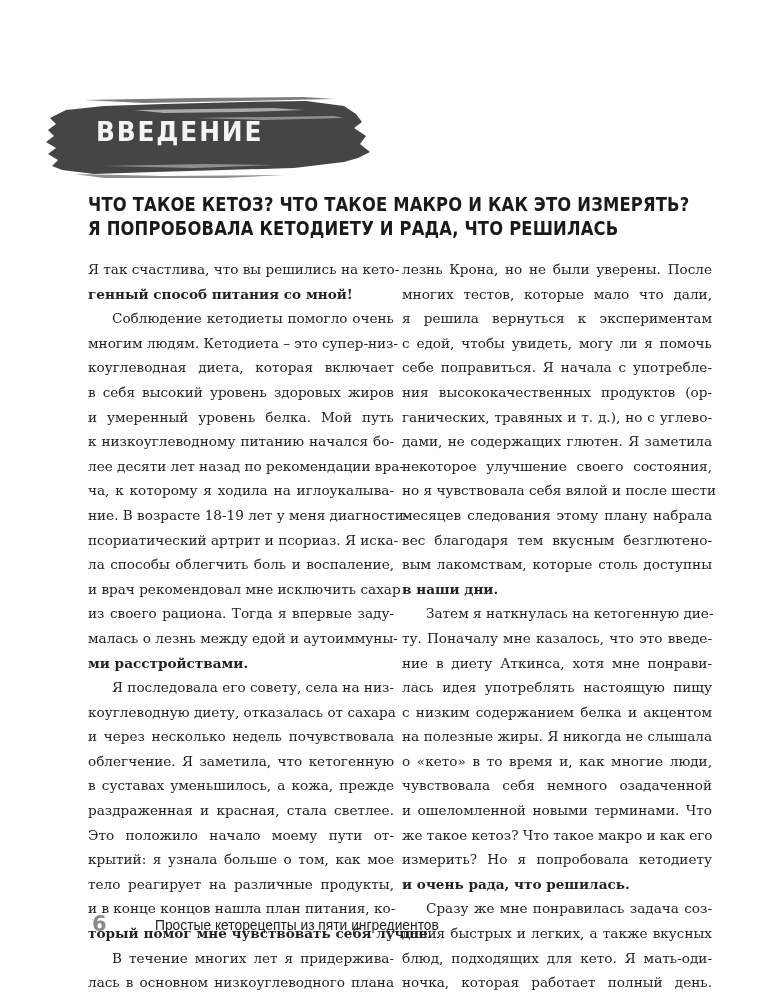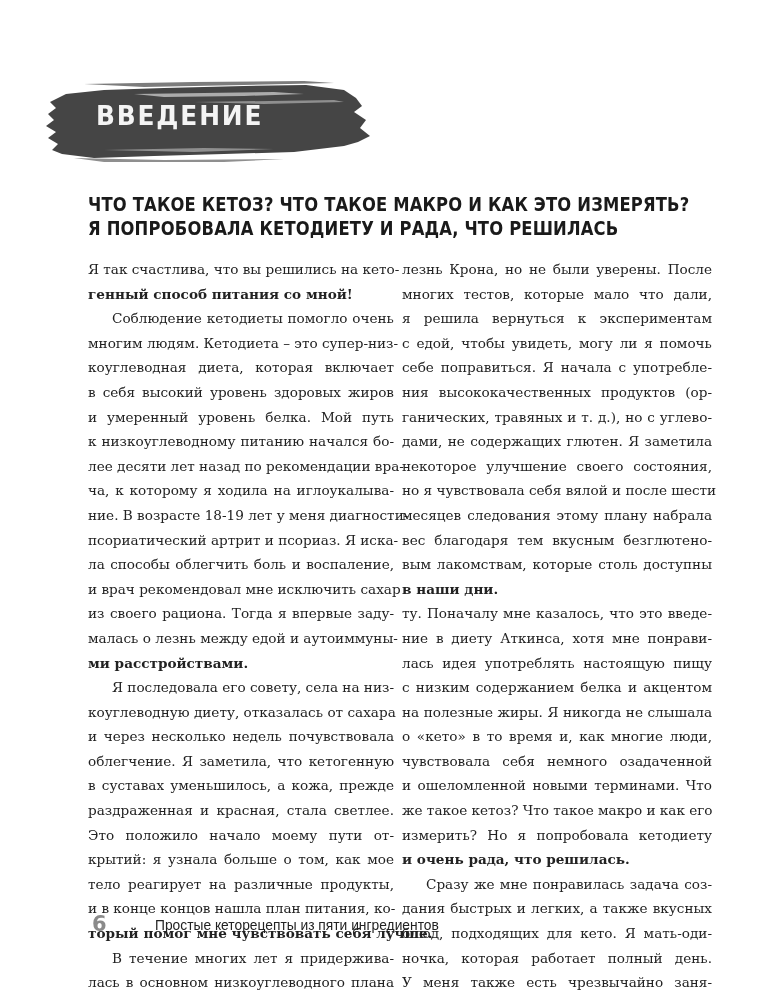--- a/index.html
+++ b/index.html
@@ -1,18 +1,18 @@
 <!DOCTYPE html>
 <html><head>
   <meta charset="utf-8">
   <style>
     html, body { margin: 0; padding: 0; background: #ffffff; }
     body { width: 759px; height: 1000px; position: relative; overflow: hidden; }
     .page { position: absolute; inset: 0; background: #fff; }
-    .banner { position: absolute; left: 44px; top: 80px; width: 330px; height: 82px; }
+    .banner { position: absolute; left: 44px; top: 96px; width: 330px; height: 82px; }
     .banner svg { position: absolute; left: 0; top: 0; }
     .banner-title {
       position: absolute; left: 52px; top: 20px;
       font-family: "DejaVu Sans", sans-serif; font-weight: bold;
       font-size: 27px; letter-spacing: 2px; color: #f4f4f4;
       transform: scaleX(0.92); transform-origin: left center;
     }
     .headline {
       position: absolute; left: 88px; top: 193px; width: 640px;
       font-family: "DejaVu Sans", sans-serif; font-weight: bold;
@@ -104,20 +104,21 @@
     <span class="ln">себе поправиться. Я начала с употребле-</span>
     <span class="ln">ния высококачественных продуктов (ор-</span>
     <span class="ln">ганических, травяных и т. д.), но с углево-</span>
     <span class="ln">дами, не содержащих глютен. Я заметила</span>
     <span class="ln">некоторое улучшение своего состояния,</span>
     <span class="ln">но я чувствовала себя вялой и после шести</span>
     <span class="ln">месяцев следования этому плану набрала</span>
     <span class="ln">вес благодаря тем вкусным безглютено-</span>
     <span class="ln">вым лакомствам, которые столь доступны</span>
     <span class="ln last">в наши дни.</span>
+    <span class="ln" style="text-indent:24px">Затем я наткнулась на кетогенную дие-</span>
     <span class="ln">ту. Поначалу мне казалось, что это введе-</span>
     <span class="ln">ние в диету Аткинса, хотя мне понрави-</span>
     <span class="ln">лась идея употреблять настоящую пищу</span>
     <span class="ln">с низким содержанием белка и акцентом</span>
     <span class="ln">на полезные жиры. Я никогда не слышала</span>
     <span class="ln">о «кето» в то время и, как многие люди,</span>
     <span class="ln">чувствовала себя немного озадаченной</span>
     <span class="ln">и ошеломленной новыми терминами. Что</span>
     <span class="ln">же такое кетоз? Что такое макро и как его</span>
     <span class="ln">измерить? Но я попробовала кетодиету</span>

